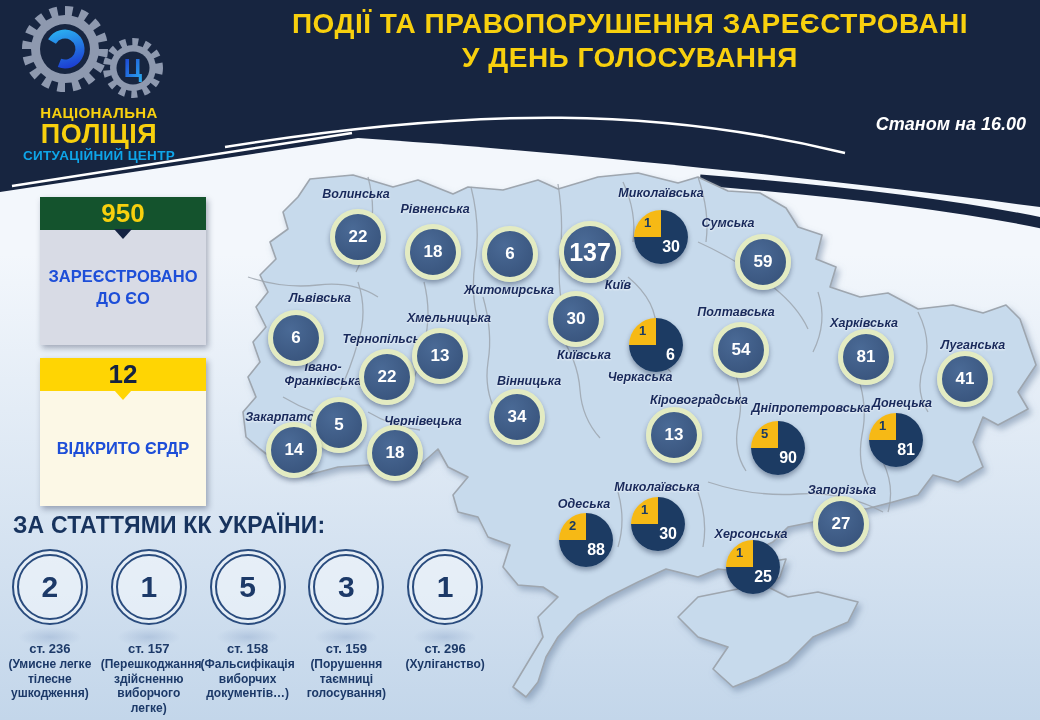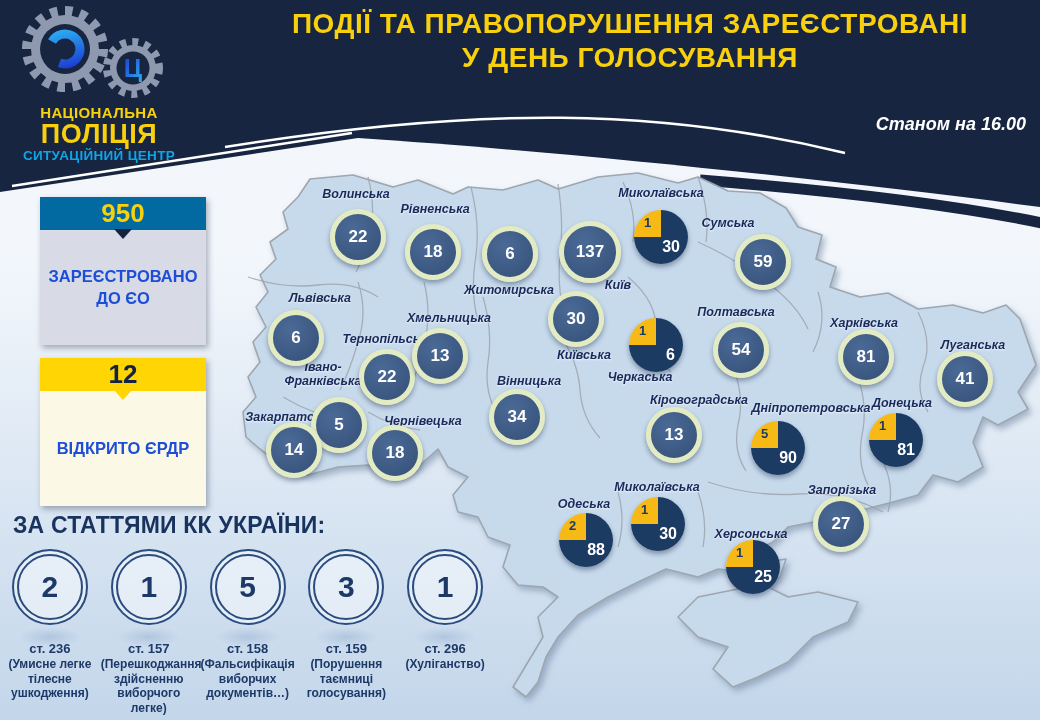--- a/index.html
+++ b/index.html
@@ -21,21 +21,21 @@
   .logo .l3{color:#0ea5e9;font-weight:bold;font-size:13.5px;letter-spacing:.3px;}
 
   
   .stat-card{position:absolute;width:166px;z-index:6;box-shadow:2px 3px 6px rgba(20,30,60,.35);}
   .stat-head{position:relative;height:33px;display:flex;align-items:center;justify-content:center;
              font-weight:bold;font-size:26px;}
   .stat-head .ptr{position:absolute;left:50%;bottom:-9px;transform:translateX(-50%);
              width:0;height:0;border-left:9px solid transparent;border-right:9px solid transparent;}
   .stat-body{height:115px;display:flex;align-items:center;justify-content:center;text-align:center;
              font-weight:bold;font-size:16.5px;color:#1d4ed8;line-height:1.3;padding:0 8px;box-sizing:border-box;}
-  .card-navy .stat-head{background:#0369a1;color:#F8D00E;}
+  .card-navy .stat-head{background:#14532d;color:#F8D00E;}
   .card-navy .stat-head .ptr{border-top:10px solid #152342;}
   .card-navy .stat-body{background:#D8DBE5;}
   .card-yellow .stat-head{background:#FFD503;color:#152342;}
   .card-yellow .stat-head .ptr{border-top:10px solid #FFD503;}
   .card-yellow .stat-body{background:#FCF8E6;}
 
   
   .articles-heading{position:absolute;left:13px;top:512px;z-index:6;color:#17335E;
              font-weight:bold;font-size:23px;letter-spacing:.2px;}
   .articles-row{position:absolute;left:2px;top:549px;width:494px;z-index:6;display:flex;}
@@ -55,21 +55,21 @@
   .region-label{position:absolute;transform:translate(-50%,-50%);z-index:4;
              font-size:12.5px;font-weight:bold;font-style:italic;color:#18295B;
              white-space:pre-line;text-align:center;line-height:1.15;
              text-shadow:0 1px 2px rgba(255,255,255,.75);}
   .marker{position:absolute;z-index:5;border-radius:50%;}
   .marker-rim{width:46px;height:46px;border:5px solid #E3EBC2;
              background:radial-gradient(circle at 38% 32%,#4A6A96,#3A567F 75%);
              box-shadow:0 3px 5px rgba(20,35,65,.4);
              display:flex;align-items:center;justify-content:center;
              color:#fff;font-weight:bold;font-size:17px;}
-  .marker-rim.big{width:52px;height:52px;font-size:17px;}
+  .marker-rim.big{width:52px;height:52px;font-size:25px;}
   .marker-wedge{width:54px;height:54px;
              background:conic-gradient(from 0deg,#1C3B63 0 75%,#F6B915 75% 100%);
              box-shadow:0 3px 5px rgba(20,35,65,.4);}
   .marker-wedge .wnum{position:absolute;left:10px;top:5px;color:#1C3B63;font-weight:bold;font-size:13px;}
   .marker-wedge .mnum{position:absolute;right:8px;bottom:8px;color:#fff;font-weight:bold;font-size:16px;}
 </style>
 </head>
 <body>
 
 <div id="stage">

